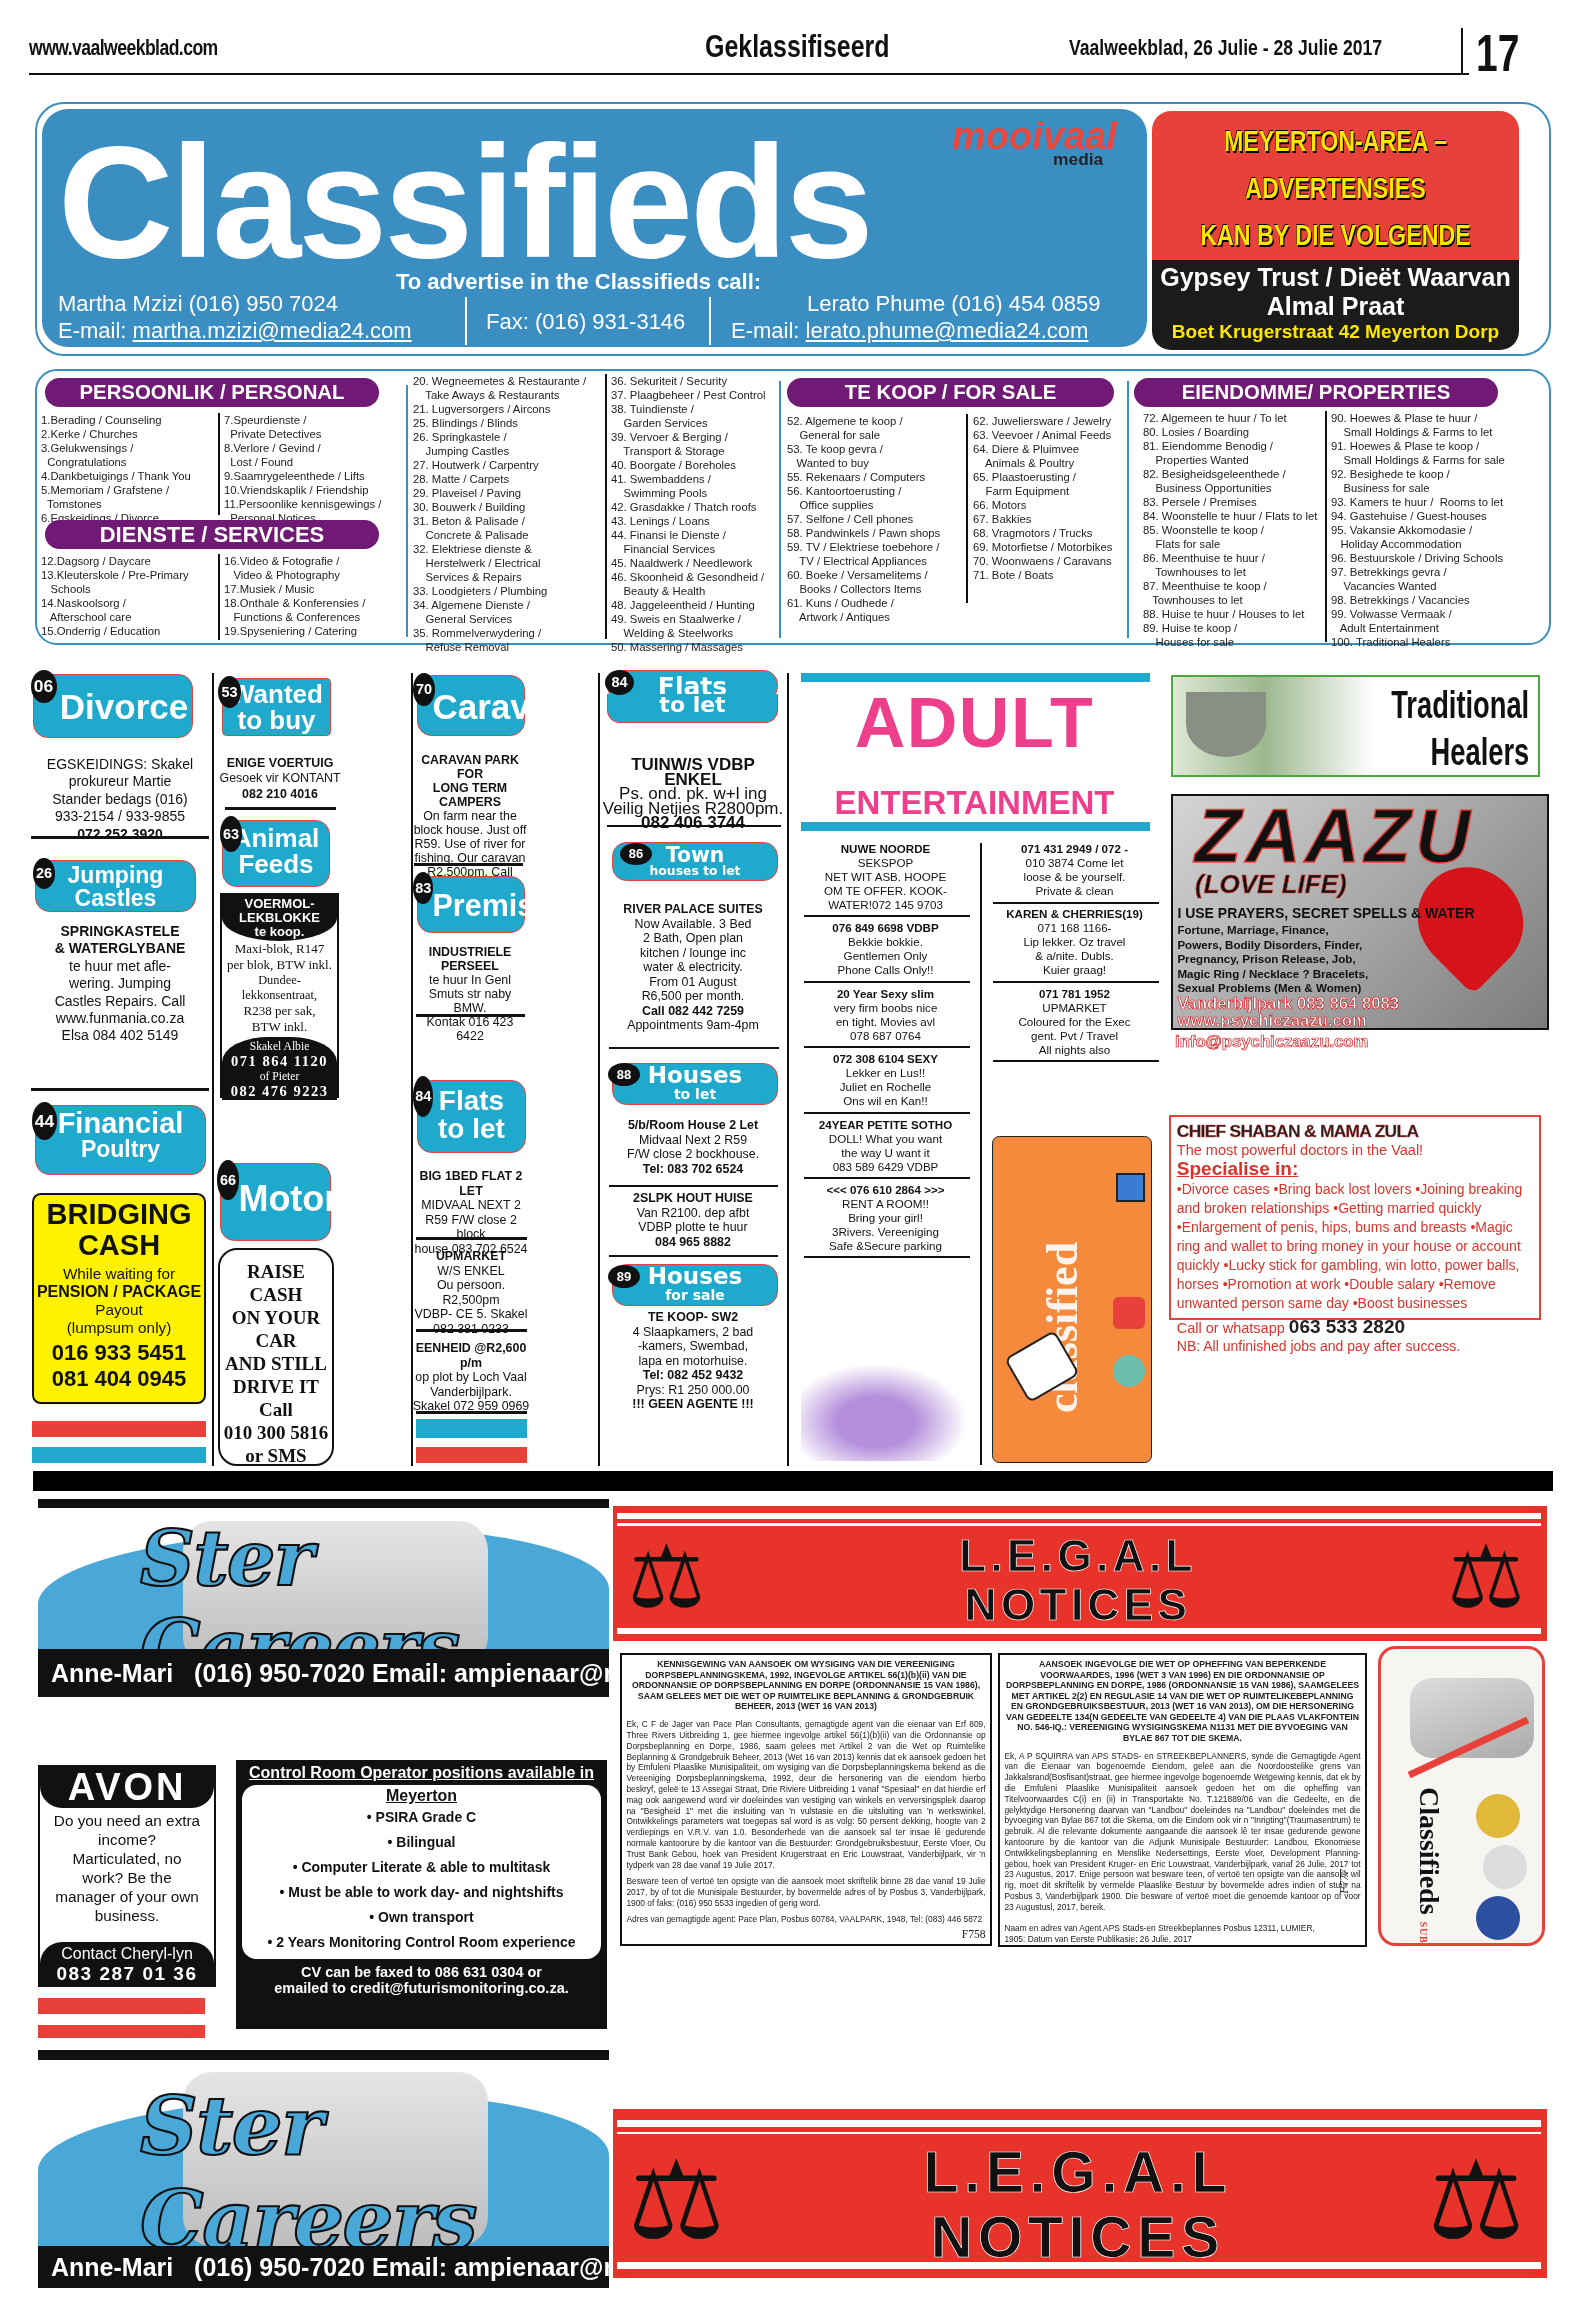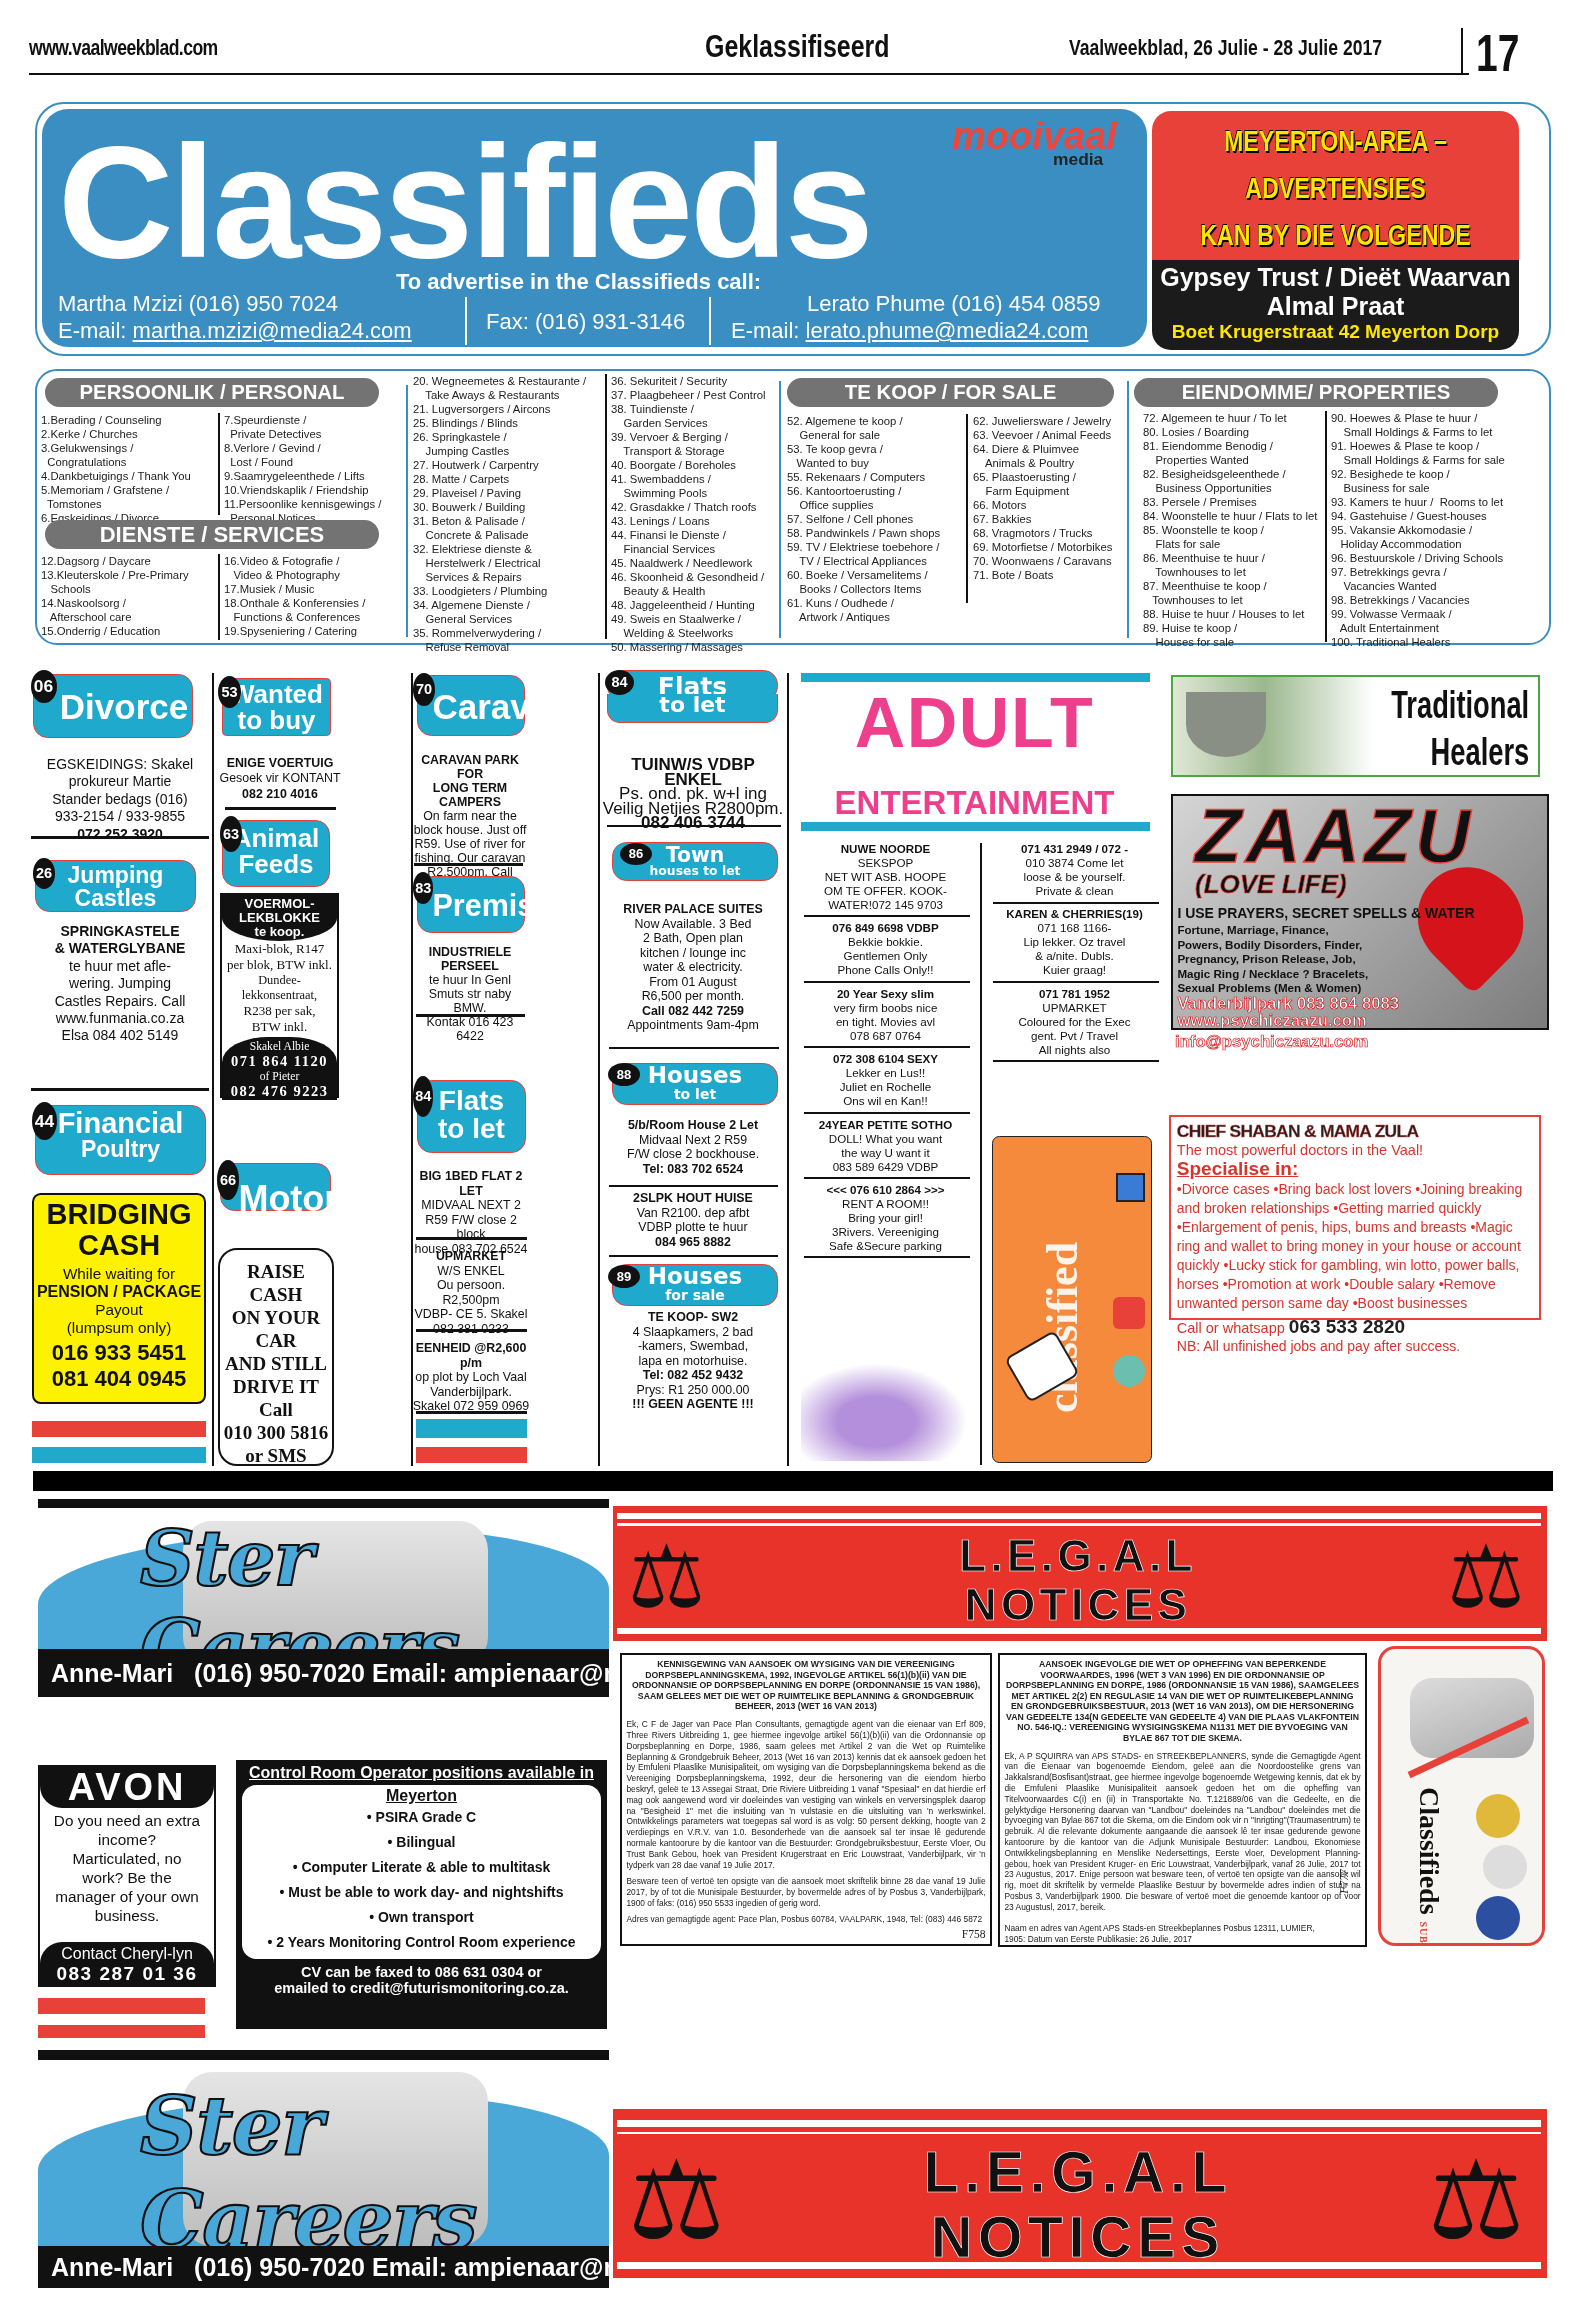--- a/index.html
+++ b/index.html
@@ -18,21 +18,21 @@
 .bigtitle{left:58px;top:122px;font-size:160px;font-weight:bold;color:#fff;letter-spacing:-2.9px;line-height:1}
 .logo1{left:952px;top:115px;font-size:38px;font-weight:bold;color:#e8483d;font-style:italic}
 .logo2{left:1032px;top:145px;font-size:17.4px;font-weight:bold;color:#232323}
 .adv{left:396px;top:269px;font-size:22px;font-weight:bold;color:#fff}
 .cline{font-size:22px;color:#fff}
 .redpanel{left:1152px;top:111px;width:367px;height:167px;background:#e8413a;border-radius:19px 19px 0 0}
 .redpanel .t{font-size:29px;font-weight:bold;color:#ffe600;text-align:center;line-height:47px;text-shadow:1.5px 1.5px 0 #000,-0.7px -0.7px 0 #000;transform:scaleX(.8)}
 .blkpanel{left:1152px;top:260px;width:367px;height:90px;background:#1b1b1b;border-radius:0 0 19px 19px;text-align:center}
 
 .indexbox{left:35px;top:369px;width:1516px;height:276px;border:2.9px solid #3a8fc0;border-radius:22px}
-.pill{background:#737373;color:#fff;font-weight:bold;border-radius:17.4px;text-align:center}
+.pill{background:#701a75;color:#fff;font-weight:bold;border-radius:17.4px;text-align:center}
 .idx{font-size:11.3px;line-height:14px;color:#222}
 .idx div{white-space:pre}
 .vsep{background:#3a8fc0;width:2.2px}
 .bsep{background:#111;width:1.5px}
 
 .shead{background:#1fa9cc;border:1.5px solid #e8413a;border-radius:14.5px;color:#fff;font-weight:bold;text-align:center;line-height:1}
 .num{background:#111;color:#fff;font-weight:bold;border-radius:50%;text-align:center;font-size:17.4px}
 .ad{text-align:center;font-size:14px;line-height:17.4px}
 .hr{height:2.9px;background:#111}
 .colline{background:#111;width:2.2px}
@@ -316,21 +316,21 @@
   <div style="font-size:12.4px">Dundee-lekkonsentraat,</div>
   <div style="font-size:13px">R238 per sak,</div>
   <div style="font-size:13px">BTW inkl.</div>
   <div style="background:#111;color:#fff;border-radius:40% 40% 0 0;padding:2.9px 0 0;margin-top:1.5px">
     <div style="font-size:11.6px">Skakel Albie</div>
     <div style="font-size:14.5px;font-weight:bold;letter-spacing:1.5px">071 864 1120</div>
     <div style="font-size:11.6px">of Pieter</div>
     <div style="font-size:14.5px;font-weight:bold;letter-spacing:1.5px">082 476 9223</div>
   </div>
 </div>
-<div class="abs shead" style="left:220px;top:1163px;width:111px;height:48px;font-size:36px;line-height:69px">
+<div class="abs shead" style="left:220px;top:1163px;width:111px;height:78px;font-size:36px;line-height:69px">
   <span style="margin-left:17.4px">Motors</span>
 </div>
 <div class="abs num" style="left:217px;top:1160px;width:22px;height:40px;line-height:40px;font-size:14.5px">66</div>
 <div class="abs" style="left:218px;top:1248px;width:116px;height:218px;border:2.2px solid #111;border-radius:19px;text-align:center;font-family:'Liberation Serif',serif;font-weight:bold;padding-top:10.2px">
   <div style="font-size:19px;line-height:23px">RAISE CASH</div>
   <div style="font-size:19px;line-height:23px">ON YOUR CAR</div>
   <div style="font-size:19px;line-height:23px">AND STILL</div>
   <div style="font-size:19px;line-height:23px">DRIVE IT</div>
   <div style="font-size:19px;line-height:23px">Call</div>
   <div style="font-size:19px;line-height:23px">010 300 5816</div>

